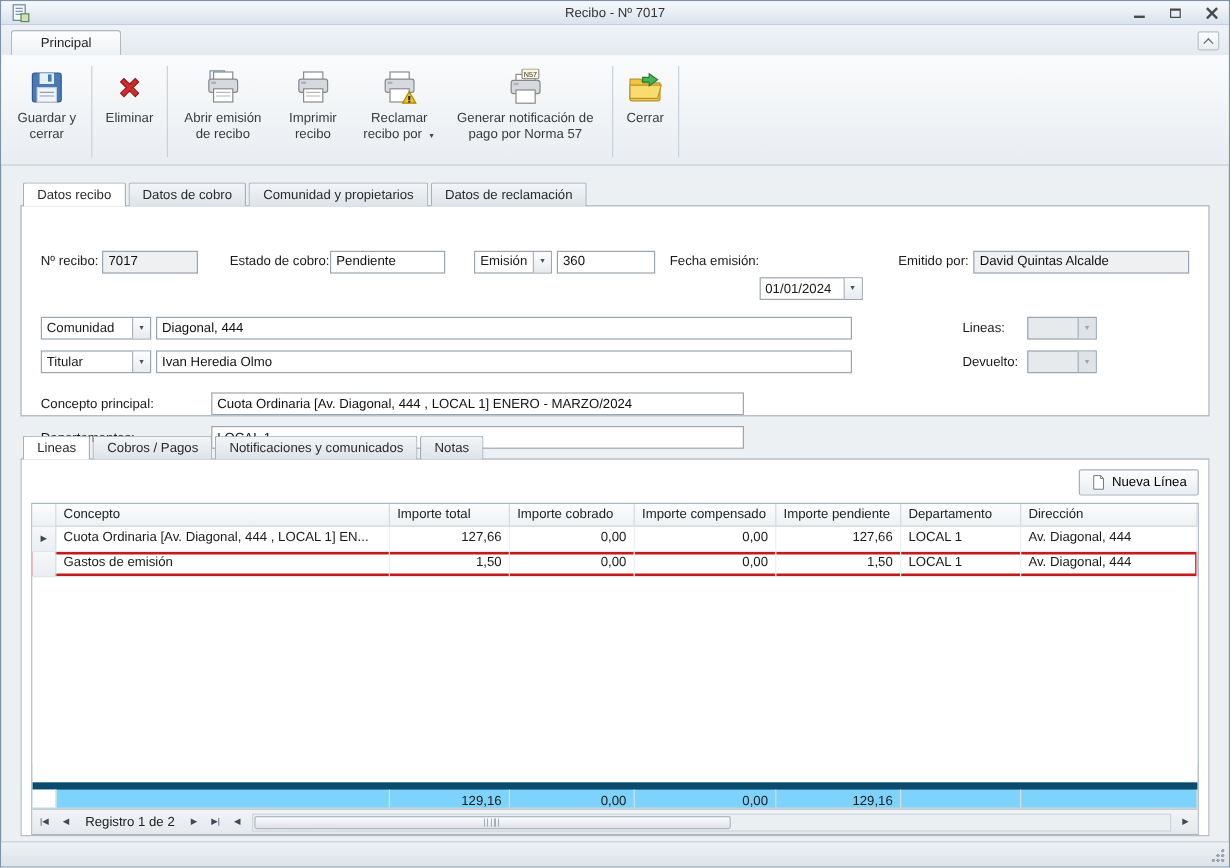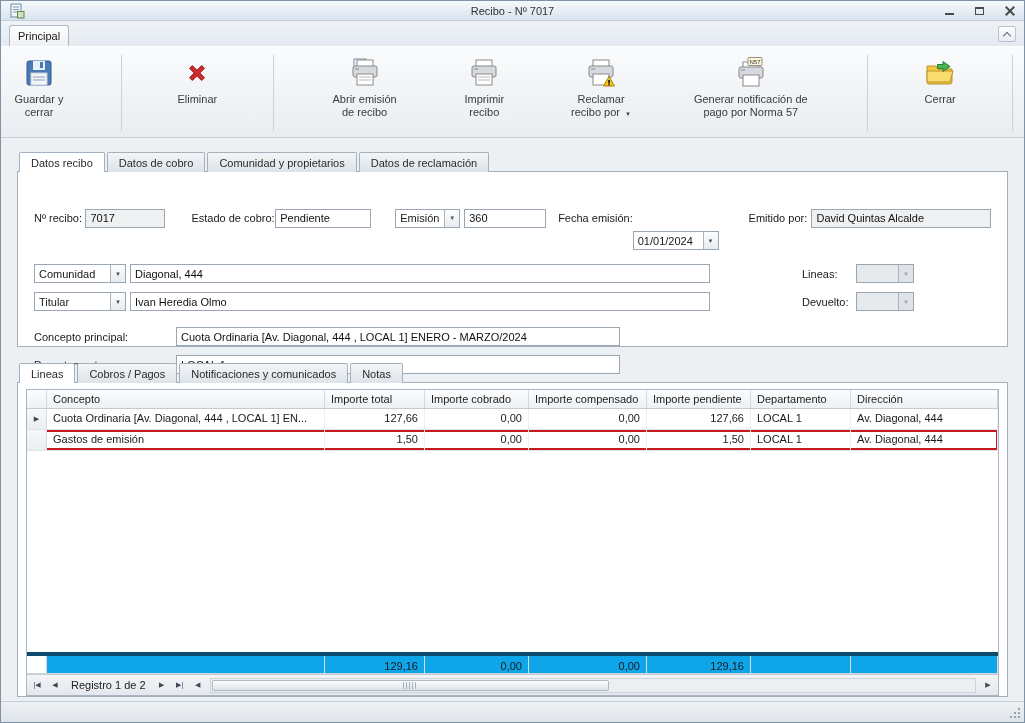--- a/index.html
+++ b/index.html
@@ -18,32 +18,32 @@
   .glyph-min { width:9px; height:2px; background:#4a4a4a; margin-top:6px; }
   .glyph-max { width:9px; height:8px; border:1px solid #4a4a4a; border-top:2px solid #4a4a4a; }
   .glyph-close { position:relative; width:10px; height:10px; }
   .glyph-close::before, .glyph-close::after { content:""; position:absolute; left:4.5px; top:-1px;
      width:2px; height:12px; background:#4a4a4a; }
   .glyph-close::before { transform:rotate(45deg); } .glyph-close::after { transform:rotate(-45deg); }
 
   
   .ribbon-tabs { height:25px; background:linear-gradient(#eff3f7,#e4eaf0); display:flex;
                  align-items:flex-end; padding:0 0 0 8px; position:relative; flex:0 0 auto; }
-  .ribbon-tab { padding:4px 8px 4px; border:1px solid #aeb9c4; border-bottom:none;
+  .ribbon-tab { padding:4px 24px 4px; border:1px solid #aeb9c4; border-bottom:none;
                 border-radius:3px 3px 0 0; background:linear-gradient(#fdfefe,#eef1f4);
                 color:#222; cursor:default; }
   .ribbon-collapse { position:absolute; right:8px; bottom:4px; width:18px; height:16px;
                  border:1px solid #b9c3cd; border-radius:2px; background:linear-gradient(#fcfdfe,#e9edf1);
                  display:flex; align-items:center; justify-content:center; }
   .chev-up { width:6px; height:6px; border-left:1.5px solid #5a6a7a; border-top:1.5px solid #5a6a7a;
              transform:rotate(45deg); margin-top:3px; }
 
   .toolbar { background:linear-gradient(#fafbfc,#e9edf1); border-top:1px solid #fff;
              border-bottom:1px solid #c6cfd8; padding:5px 6px 3px; display:flex;
-             align-items:stretch; height:92px; flex:0 0 auto;justify-content:space-between; }
+             align-items:stretch; height:92px; flex:0 0 auto; }
   .tool-btn { display:flex; flex-direction:column; align-items:center; padding:4px 6px 2px;
               border-radius:3px; cursor:default; color:#3a3a3a; }
   .tool-icon { height:34px; display:flex; align-items:center; justify-content:center; }
   .tool-label { text-align:center; line-height:13px; margin-top:3px; }
   .w52{max-width:52px;} .w56{max-width:56px;} .w64{max-width:64px;}
   .w70{max-width:70px;} .w120{max-width:122px;} .w46{max-width:46px;}
   .drop-arrow { font-size:6px; color:#444; margin-left:2px; }
   .tool-sep { width:1px; background:#c9d2da; margin:3px 5px; }
 
   
@@ -90,21 +90,21 @@
          align-items:center; justify-content:center; font-size:7px; color:#3a4a58;
          background:linear-gradient(#fcfdfe,#edf1f4); }
   .grid-row .sel { background:linear-gradient(#f6f8fa,#eaeef2); }
   .c0 { width:278px; flex:0 0 278px; } .c1 { width:100px; flex:0 0 100px; }
   .c2 { width:104px; flex:0 0 104px; } .c3 { width:118px; flex:0 0 118px; }
   .c4 { width:104px; flex:0 0 104px; } .c5 { width:100px; flex:0 0 100px; }
   .c6 { flex:1 1 auto; }
   .num { text-align:right; }
   .grid-row.highlight { box-shadow: inset 0 0 0 2px #c41a1a; position:relative; }
   .grid-body-fill { flex:1 1 auto; background:#fff; }
-  .grid-totals { border-top:4px solid #0c4a6e; border-bottom:1px solid #d0d6dc; background:#0ea5e9; height:22px;margin-top:16px; }
+  .grid-totals { border-top:6px solid #0c4a6e; border-bottom:1px solid #d0d6dc; background:#7dd3fc; height:22px;margin-top:16px; }
   .grid-totals .g-cell { border-right:1px solid #d8dde2; padding-top:4px; }
   .grid-totals .sel { background:#fff; border-right:1px solid #d8dde2; }
 
   .navbar { height:21px; background:linear-gradient(#f2f4f6,#e4e8ec); border-top:1px solid #c2cad2;
             display:flex; align-items:center; padding:0 2px; gap:2px; flex:0 0 auto; }
   .nav-btn { min-width:16px; height:17px; display:flex; align-items:center; justify-content:center;
              font-size:7px; color:#3a4a58; cursor:default; padding:0 2px; }
   .nav-text { padding:0 6px; color:#222; }
   .hscroll { flex:1 1 auto; height:15px; background:#eceff2; border:1px solid #cdd4da;
              margin:0 2px; position:relative; }
@@ -320,20 +320,31 @@
 
     <div class="lines-block">
       <div class="tabstrip">
         <div class="tab active">Lineas</div>
         <div class="tab">Cobros / Pagos</div>
         <div class="tab">Notificaciones y comunicados</div>
         <div class="tab">Notas</div>
       </div>
 
       <div class="panel lines-panel">
+        <div class="newline-row">
+          <button class="btn-nueva">
+            <span style="display:flex;">
+              <svg width="13" height="14" viewBox="0 0 16 16">
+                  <path d="M3 1 h7 l3 3 v11 h-10 z" fill="#fff" stroke="#777"></path>
+                  <path d="M10 1 v3 h3" fill="none" stroke="#777"></path>
+                </svg>
+            </span>
+            <span>Nueva Línea</span>
+          </button>
+        </div>
 
         <div class="grid">
           <div class="grid-header">
             <div class="sel"></div>
             <div class="gh-cell c0">Concepto</div>
             <div class="gh-cell c1">Importe total</div>
             <div class="gh-cell c2">Importe cobrado</div>
             <div class="gh-cell c3">Importe compensado</div>
             <div class="gh-cell c4">Importe pendiente</div>
             <div class="gh-cell c5">Departamento</div>

